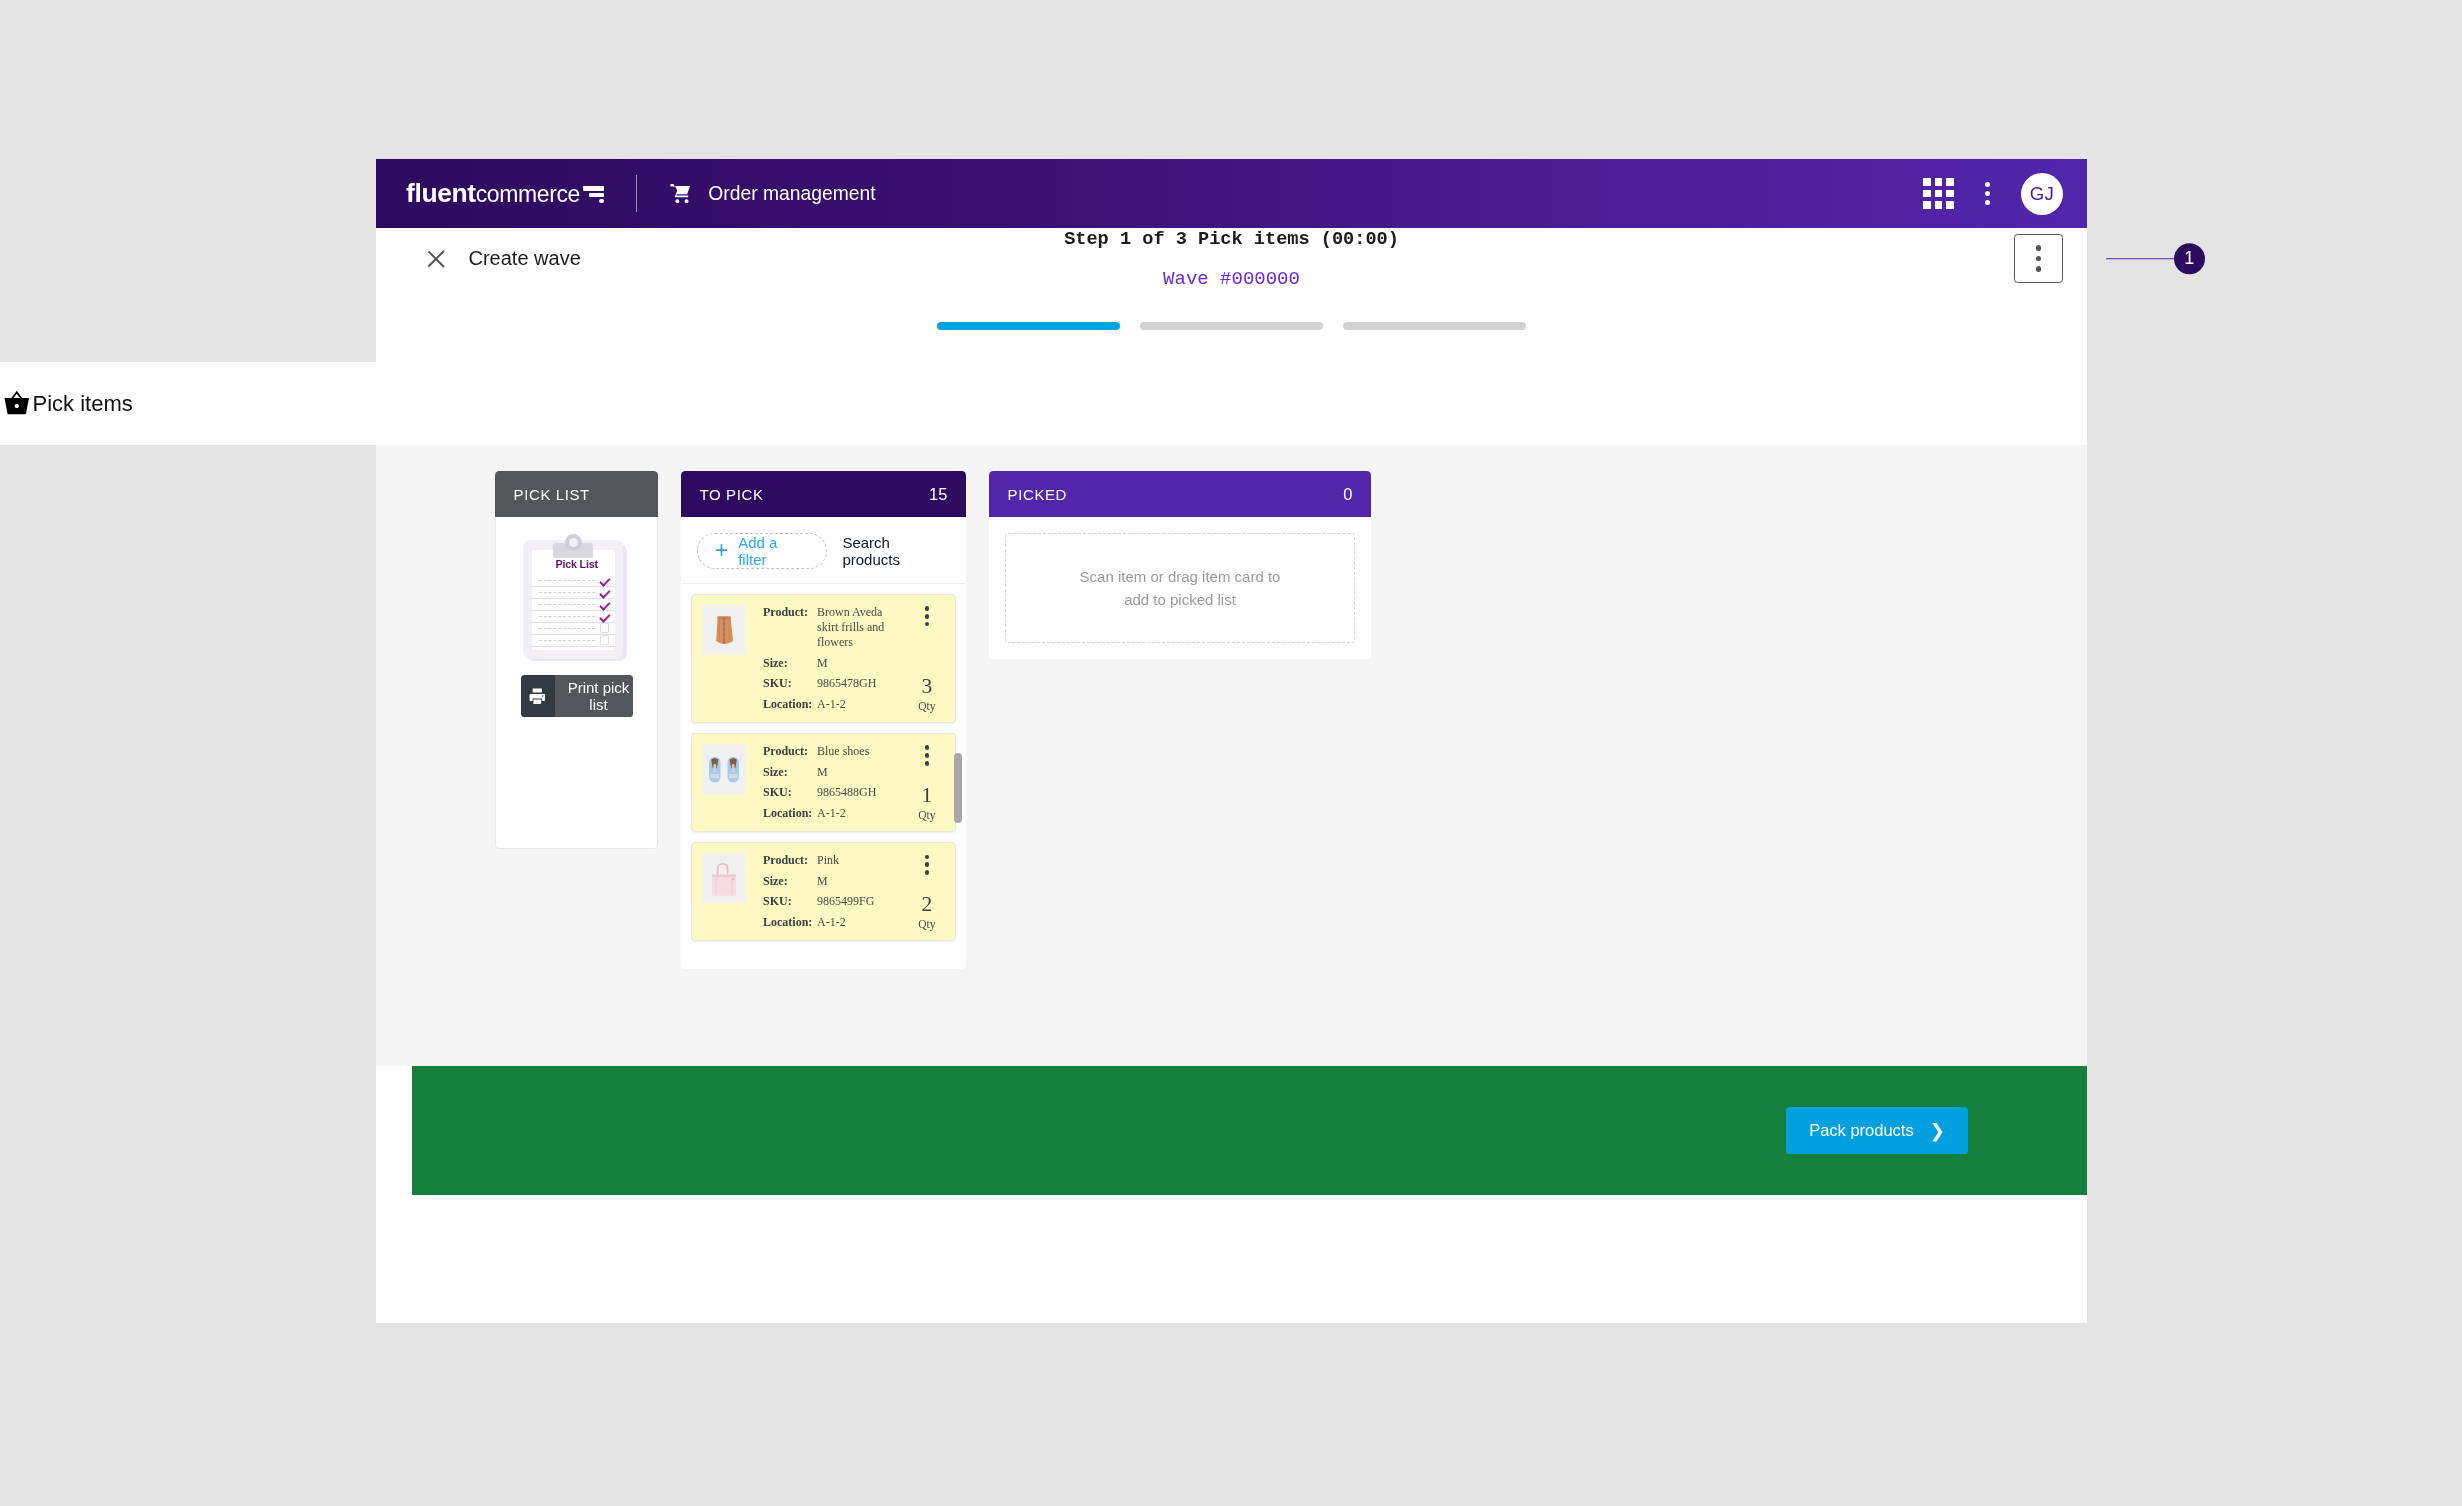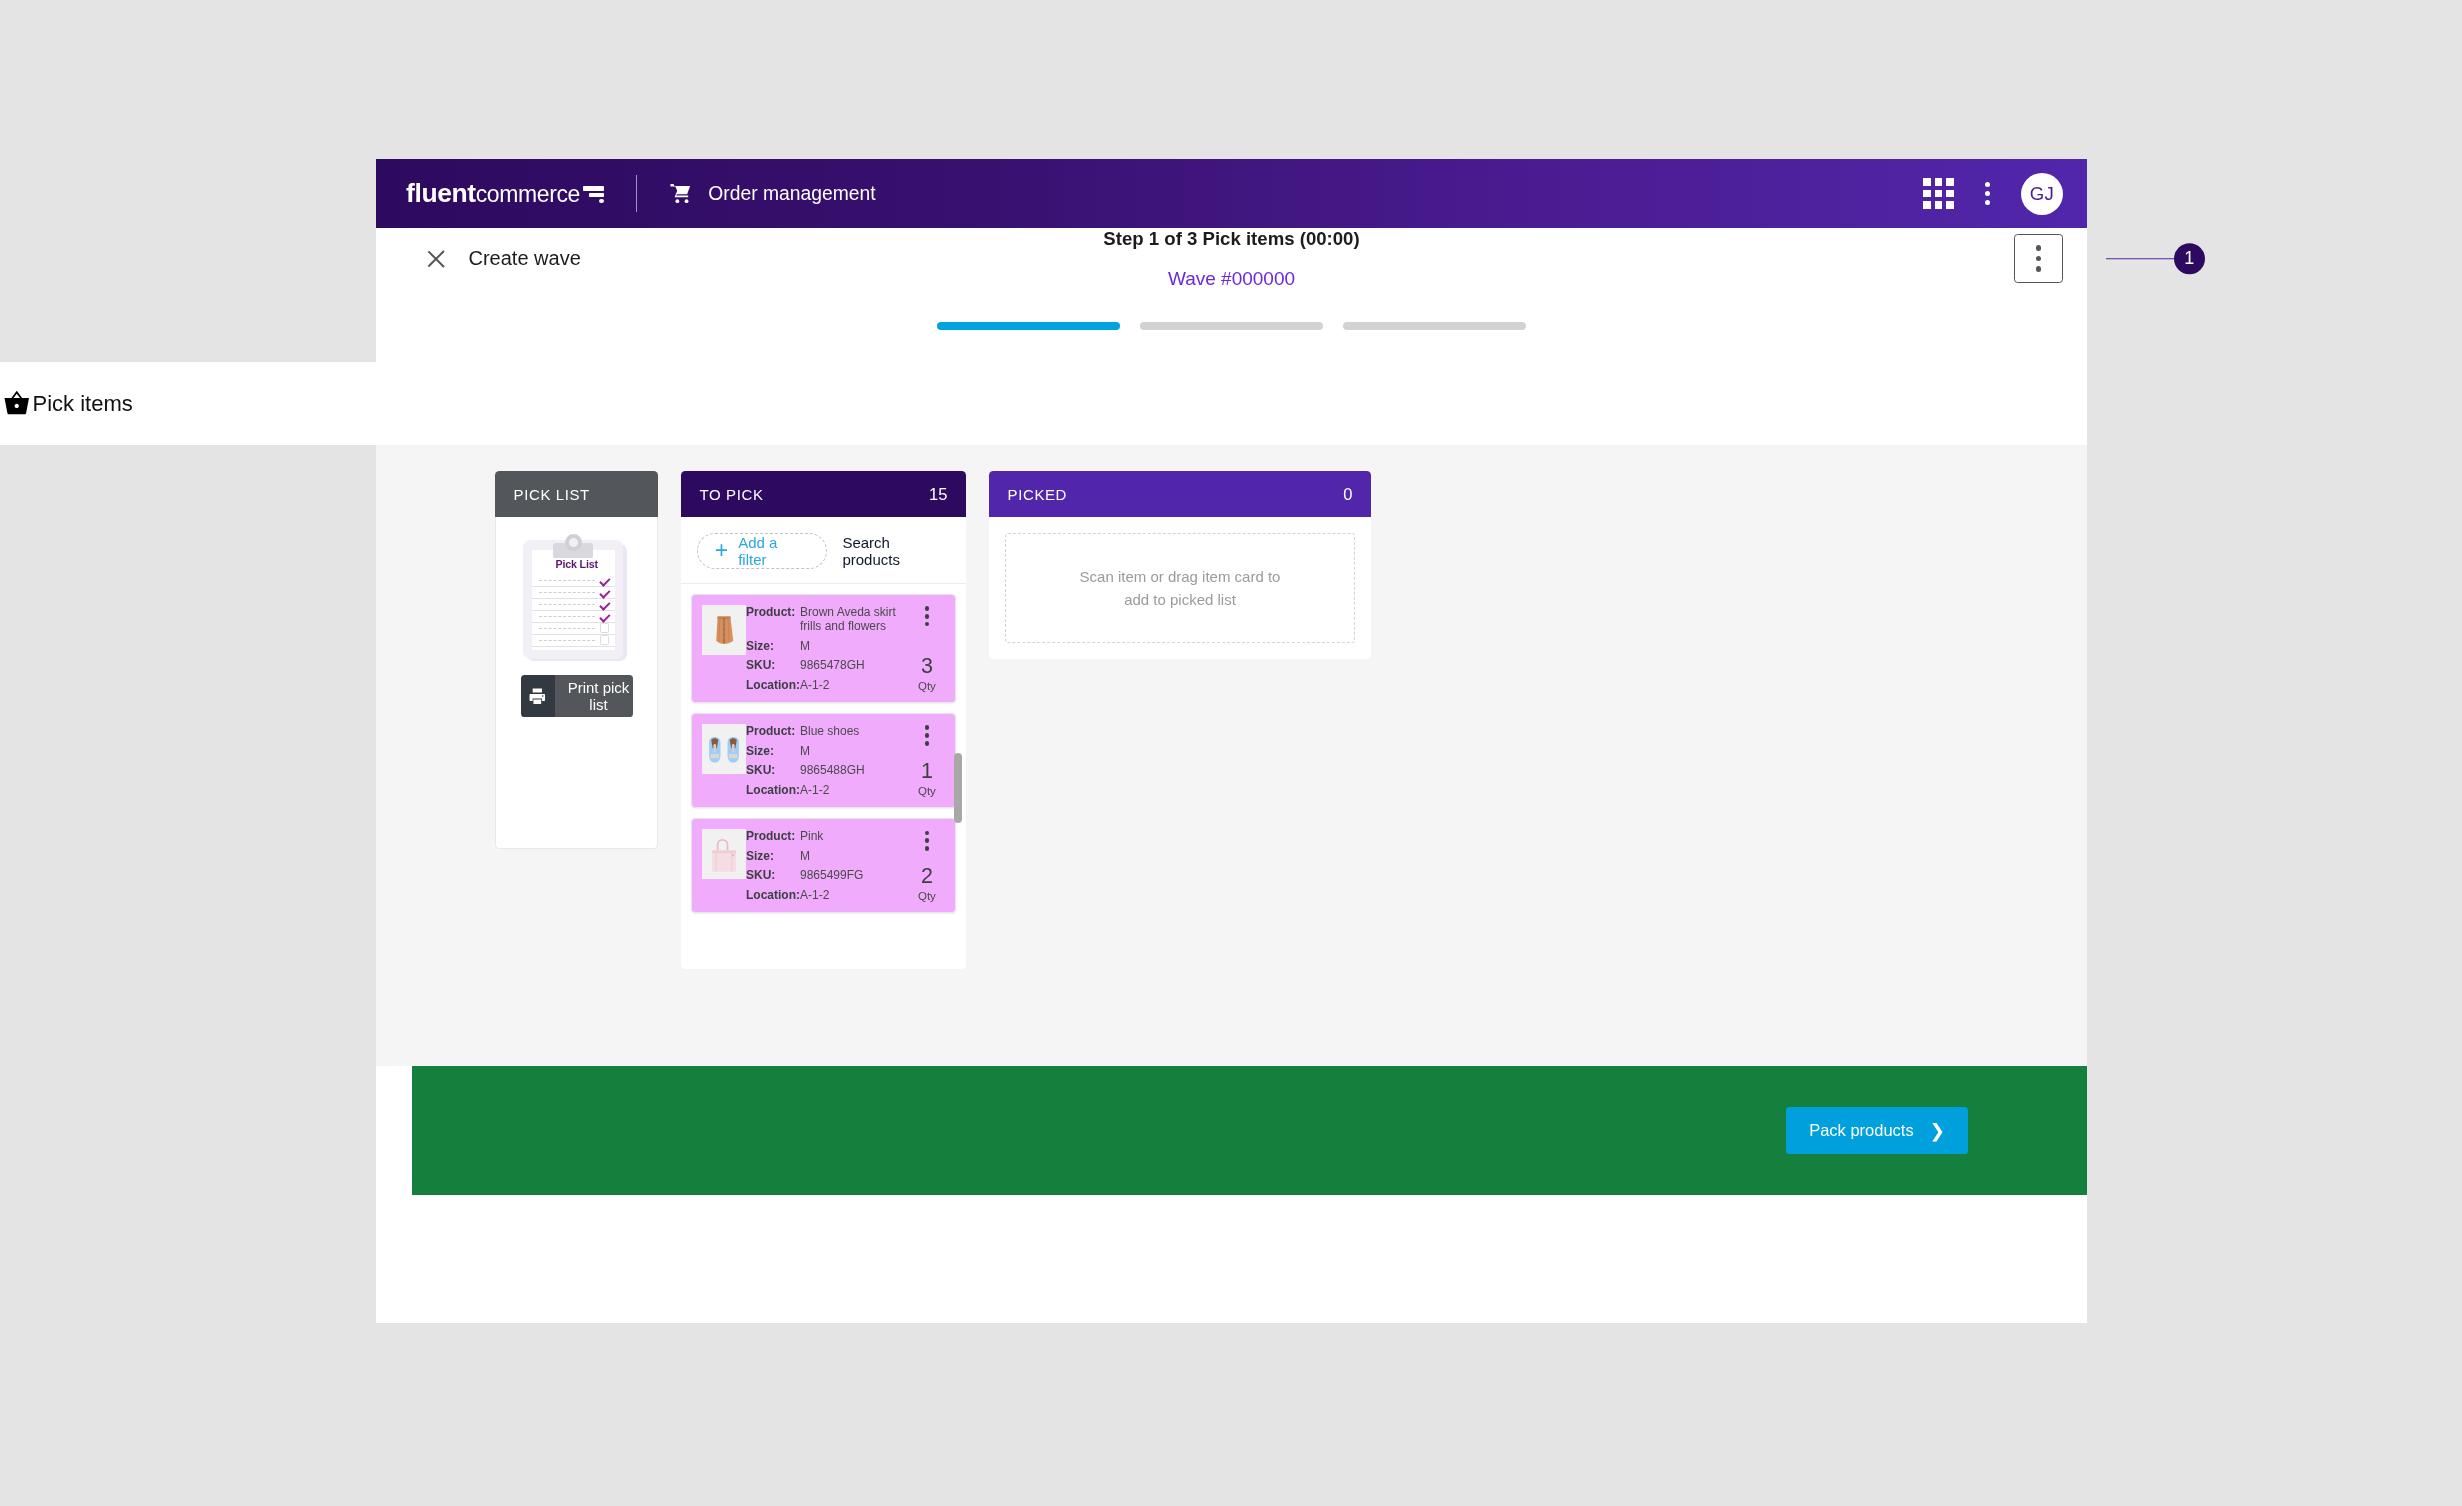--- a/index.html
+++ b/index.html
@@ -65,21 +65,21 @@
   #close-icon:before, #close-icon:after {
     content: ""; position: absolute; left: 50%; top: 50%; width: 21.5px; height: 2.1px;
     background: #53565a; transform-origin: center;
   }
   #close-icon:before { transform: translate(-50%,-50%) rotate(45deg); }
   #close-icon:after  { transform: translate(-50%,-50%) rotate(-45deg); }
   #page-title { font-size: 20px; color: #1c1c1c; margin-left: 17px; }
 
   #step-block {
     position: absolute; left: 0; right: 0; top: 50%; transform: translateY(-50%);
-    text-align: center; pointer-events: none;
+    text-align: center; pointer-events: none; font-family: Liberation Mono, monospace;
   }
   #step-title { font-size: 18.6px; font-weight: bold; color: #1c1c1c; }
   #step-sub { font-size: 19px; color: #6d28d9; margin-top: 18px; }
 
   #overflow-btn {
     margin-left: auto; width: 49px; height: 49px; border: 1.4px solid #53565a; border-radius: 3.6px;
     display: flex; flex-direction: column; align-items: center; justify-content: center; gap: 5px;
     background: #fff; cursor: pointer; z-index: 2;
   }
   #overflow-btn span { width: 5.7px; height: 5.7px; border-radius: 50%; background: #53565a; }
@@ -181,24 +181,24 @@
   }
   #add-filter {
     border: 1.4px dashed #c3c3c3; border-radius: 21.5px; height: 36px; padding: 0 17px;
     display: flex; align-items: center; gap: 10px; color: #2aa7de; font-size: 15px; cursor: pointer;
   }
   #add-filter .plus { font-size: 23px; line-height: 1; font-weight: 300; }
   #search-products { color: #0f172a; font-size: 15px; cursor: text; }
 
   #cards { padding: 10px 10px 0 10px; display: flex; flex-direction: column; gap: 10px; }
   .card {
-    border: 0.7px solid #e6e6e6; border-radius: 4.3px; background: #f0abfc;
+    border: 0.7px solid #e6e6e6; border-radius: 4.3px; background: #fef9c3;
     box-shadow: 0 0.7px 2.1px rgba(0,0,0,.07);
-    display: flex; padding: 10px 8.6px 10px 10px; gap: 0; position: relative;
-    min-height: 84px; cursor: grab;
+    display: flex; padding: 10px 8.6px 10px 10px; gap: 17px; position: relative;
+    min-height: 84px; cursor: grab; font-family: Liberation Serif, serif;
   }
   .thumb { width: 44px; height: 50px; background: #f1f1f1; flex: none; position: relative; overflow: hidden; }
   .fields { flex: 1; display: grid; grid-template-columns: 54px 1fr; row-gap: 5.7px; align-content: start; }
   .f-label { font-size: 12px; font-weight: bold; color: #3c4043; }
   .f-value { font-size: 12px; color: #4a4a4a; }
   .card-right { width: 39px; display: flex; flex-direction: column; align-items: center; justify-content: space-between; }
   .card-kebab { display: flex; flex-direction: column; gap: 3.6px; align-items: center; padding: 1.4px 4.3px; cursor: pointer; }
   .card-kebab span { width: 4.3px; height: 4.3px; border-radius: 50%; background: #3c4043; }
   .qty-wrap { text-align: center; }
   .qty-num { font-size: 21.5px; color: #3c4043; line-height: 1; }

